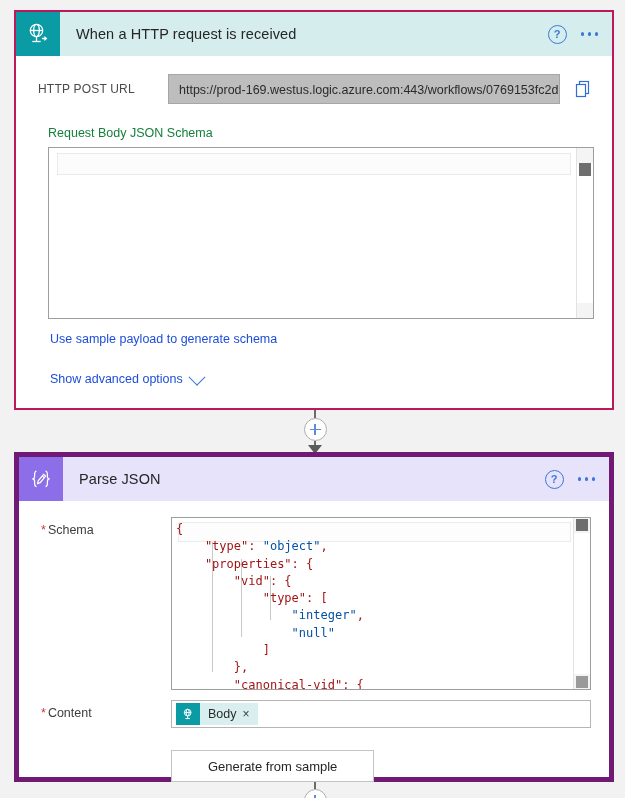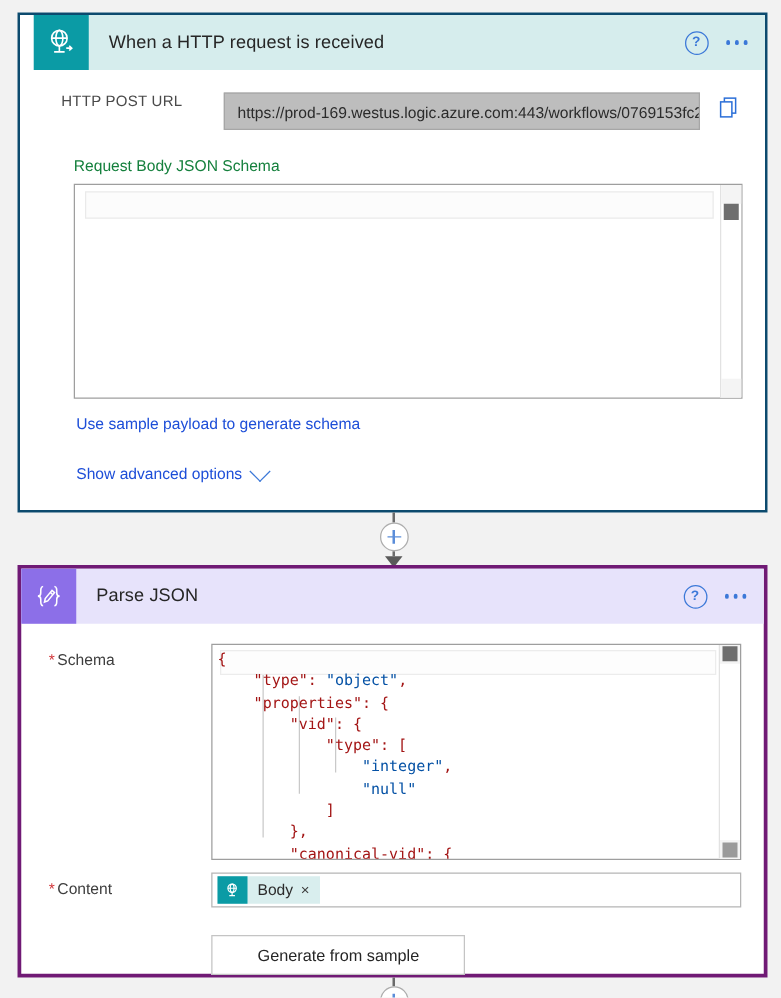--- a/index.html
+++ b/index.html
@@ -6,22 +6,22 @@
   body{
     width:625px;height:798px;
     background:#f2f2f2;
     font-family:"Liberation Sans","DejaVu Sans",sans-serif;
     font-size:13px;color:#333;
     overflow:hidden;position:relative;
   }
 
   
   .card{position:absolute;background:#fff;box-sizing:border-box;}
-  .card.selected{border:2px solid #0c4a6e;padding-left:11px;}
-  .card.plain{border:3px solid #701a75;}
+  .card.selected{border:2px solid #be185d;}
+  .card.plain{border:5px solid #701a75;}
 
   .card-header{display:flex;align-items:center;height:44px;box-sizing:border-box;}
   .card-header.http{background:#d6eded;}
   .card-header.parse{background:#e7e3fb;}
 
   .card-icon{width:44px;height:44px;flex:0 0 44px;display:flex;align-items:center;justify-content:center;}
   .card-icon.http{background:#0b9ba5;}
   .card-icon.parse{background:#8c6fe8;}
 
   .card-title{flex:1;padding-left:16px;font-size:14.5px;color:#262626;letter-spacing:.1px;}
@@ -29,21 +29,21 @@
   .hdr-actions{display:flex;align-items:center;gap:14px;padding-right:14px;}
   .help-icon{width:17px;height:17px;border:1.3px solid #3b78d8;border-radius:50%;
              display:flex;align-items:center;justify-content:center;
              font-size:11px;color:#3b78d8;line-height:1;font-weight:600;}
   .ellipsis{display:flex;gap:3.5px;align-items:center;}
   .ellipsis i{width:3.5px;height:3.5px;border-radius:50%;background:#3b78d8;display:block;}
 
   .card-body{padding:14px 18px 16px 22px;}
 
   
-  .row-url{display:flex;margin-top:4px;}
+  .row-url{display:flex;align-items:center;margin-top:4px;}
   .lbl-url{font-size:12px;color:#4a4a4a;width:130px;flex:0 0 130px;letter-spacing:.2px;}
   .url-box{flex:1;max-width:408px;background:#bdbdbd;border:1px solid #a6a6a6;
            height:30px;line-height:30px;padding:0 10px;box-sizing:border-box;
            font-size:12.5px;color:#2b2b2b;white-space:nowrap;overflow:hidden;}
   .copy-btn{margin-left:12px;width:22px;height:24px;display:flex;align-items:center;justify-content:center;}
 
   .lbl-schema{font-size:12.5px;color:#15803d;margin:22px 0 7px 10px;}
 
   .schema-box{margin-left:10px;height:172px;border:1px solid #9e9e9e;background:#fff;
               position:relative;box-sizing:border-box;}

